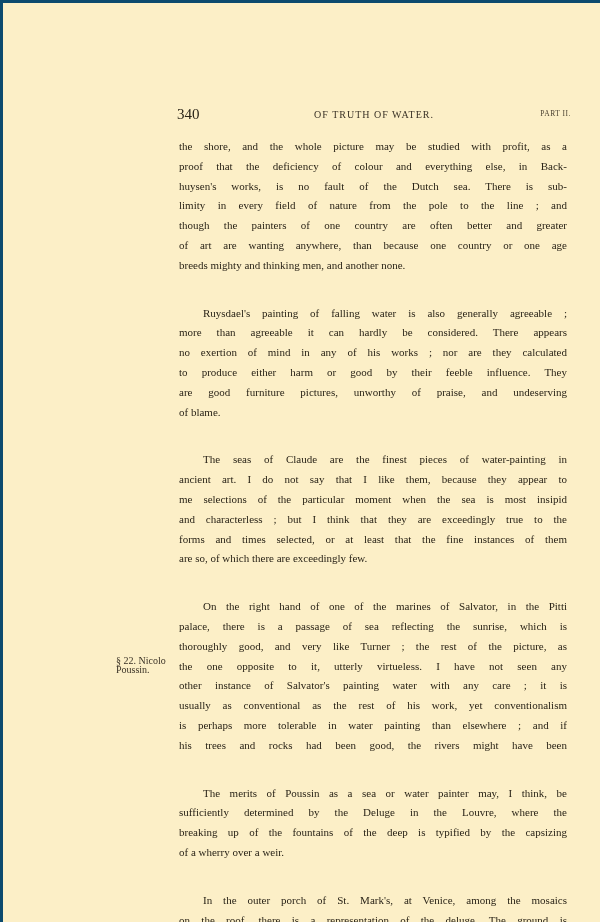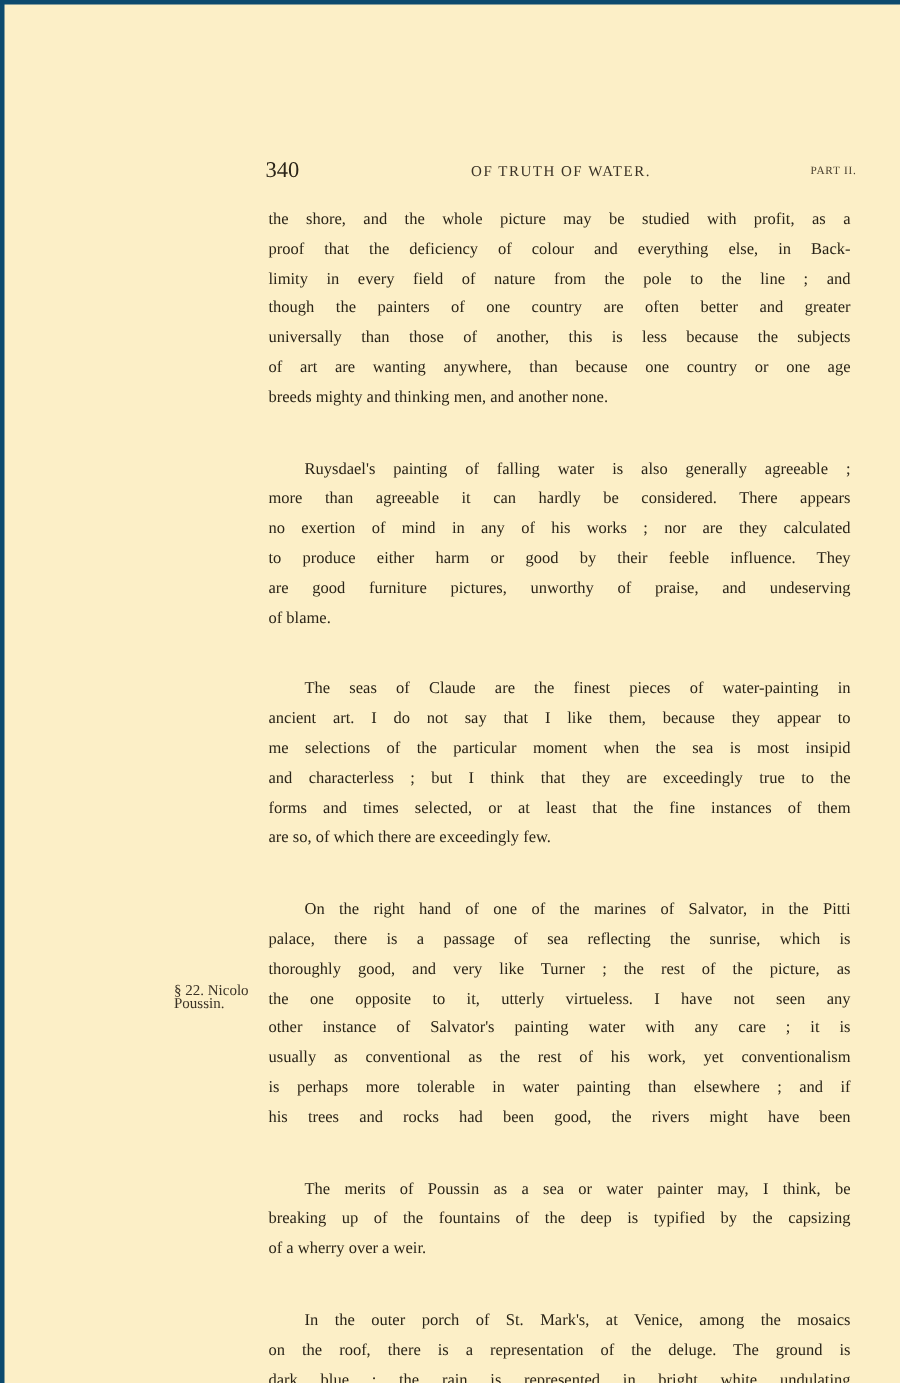--- a/index.html
+++ b/index.html
@@ -59,23 +59,23 @@
 
   <div class="sidenote">
     <div>§ 22. Nicolo</div>
     <div>Poussin.</div>
   </div>
 
   <div class="body-text" id="body-text">
       <div>
         <span class="line">the shore, and the whole picture may be studied with profit, as a</span>
         <span class="line">proof that the deficiency of colour and everything else, in Back-</span>
+        <span class="line">huysen's works, is no fault of the Dutch sea. There is sub-</span>
         <span class="line">limity in every field of nature from the pole to the line ; and</span>
         <span class="line">though the painters of one country are often better and greater</span>
-        <span class="line">universally than those of another, this is less because the subjects</span>
         <span class="line">of art are wanting anywhere, than because one country or one age</span>
         <span class="line last">breeds mighty and thinking men, and another none.</span>
       </div>
       <div>
         <span class="line indent">Ruysdael's painting of falling water is also generally agreeable ;</span>
         <span class="line">more than agreeable it can hardly be considered. There appears</span>
         <span class="line">no exertion of mind in any of his works ; nor are they calculated</span>
         <span class="line">to produce either harm or good by their feeble influence. They</span>
         <span class="line">are good furniture pictures, unworthy of praise, and undeserving</span>
         <span class="line last">of blame.</span>
@@ -93,20 +93,21 @@
         <span class="line">palace, there is a passage of sea reflecting the sunrise, which is</span>
         <span class="line">thoroughly good, and very like Turner ; the rest of the picture, as</span>
         <span class="line">the one opposite to it, utterly virtueless. I have not seen any</span>
         <span class="line">other instance of Salvator's painting water with any care ; it is</span>
         <span class="line">usually as conventional as the rest of his work, yet conventionalism</span>
         <span class="line">is perhaps more tolerable in water painting than elsewhere ; and if</span>
         <span class="line">his trees and rocks had been good, the rivers might have been</span>
       </div>
       <div>
         <span class="line indent">The merits of Poussin as a sea or water painter may, I think, be</span>
+        <span class="line">sufficiently determined by the Deluge in the Louvre, where the</span>
         <span class="line">breaking up of the fountains of the deep is typified by the capsizing</span>
         <span class="line last">of a wherry over a weir.</span>
       </div>
       <div>
         <span class="line indent">In the outer porch of St. Mark's, at Venice, among the mosaics</span>
         <span class="line">on the roof, there is a representation of the deluge. The ground is</span>
         <span class="line">dark blue ; the rain is represented in bright white undulating</span>
       </div>
     </div>
 </div>

